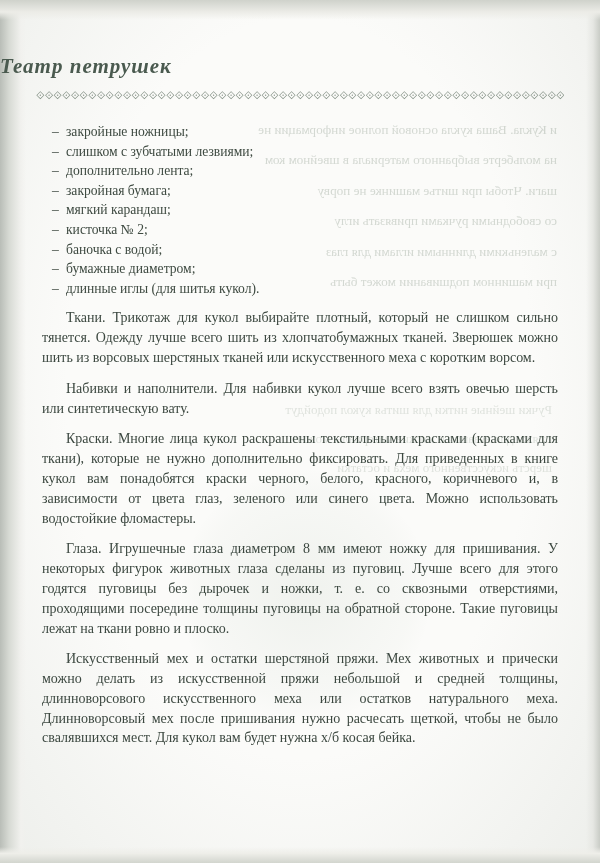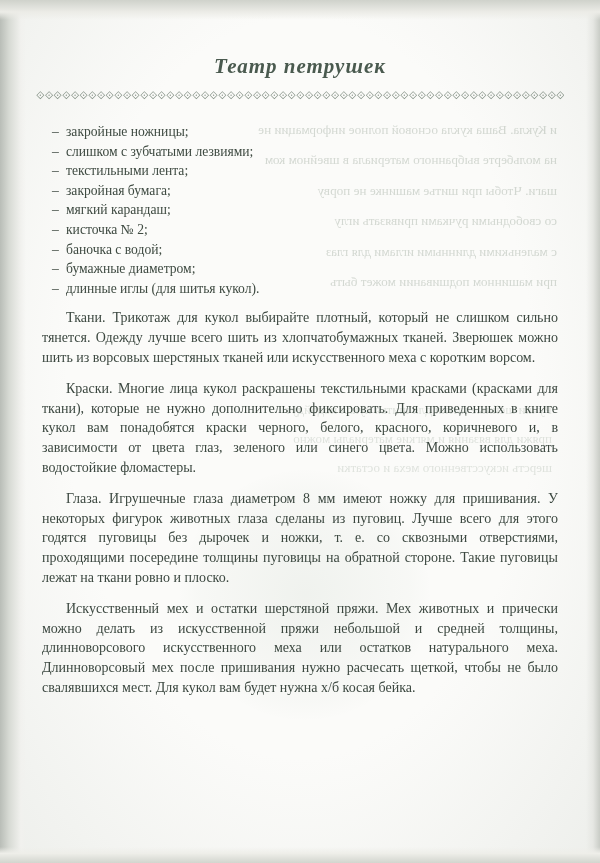--- a/index.html
+++ b/index.html
@@ -106,21 +106,20 @@
   .content {
     position: relative;
     z-index: 5;
     padding: 0;
   }
   .title {
     position: absolute;
     top: 54px;
     left: 0;
     width: 600px;
-    text-align: center;
     font-family: "Liberation Serif", serif;
     font-style: italic;
     font-weight: bold;
     font-size: 21px;
     letter-spacing: 1px;
     color: #4a5a4f;
   }
   .ornament {
     position: absolute;
     top: 88px;
@@ -196,30 +195,31 @@
   <div class="content">
 
     <div class="title">Театр петрушек</div>
     <div class="ornament">⟐⟐⟐⟐⟐⟐⟐⟐⟐⟐⟐⟐⟐⟐⟐⟐⟐⟐⟐⟐⟐⟐⟐⟐⟐⟐⟐⟐⟐⟐⟐⟐⟐⟐⟐⟐⟐⟐⟐⟐⟐⟐⟐⟐⟐⟐⟐⟐⟐⟐⟐⟐⟐⟐⟐⟐⟐⟐⟐⟐⟐⟐⟐⟐⟐⟐⟐⟐</div>
 
     <div class="body-col">
 
       <ul class="list">
         <li><span class="dash">–</span><span>закройные ножницы;</span></li>
         <li><span class="dash">–</span><span>слишком с зубчатыми лезвиями;</span></li>
-        <li><span class="dash">–</span><span>текстильными лента;</span></li>
+        <li><span class="dash">–</span><span>дополнительно лента;</span></li>
         <li><span class="dash">–</span><span>закройная бумага;</span></li>
         <li><span class="dash">–</span><span>мягкий карандаш;</span></li>
         <li><span class="dash">–</span><span>кисточка № 2;</span></li>
         <li><span class="dash">–</span><span>баночка с водой;</span></li>
         <li><span class="dash">–</span><span>бумажные диаметром;</span></li>
         <li><span class="dash">–</span><span>длинные иглы (для шитья кукол).</span></li>
       </ul>
 
       <p class="para first">Ткани. Трикотаж для кукол выбирайте плотный, который не слишком сильно тянется. Одежду лучше всего шить из хлопчатобумажных тканей. Зверюшек можно шить из ворсовых шерстяных тканей или искусственного меха с коротким ворсом.</p>
+      <p class="para">Набивки и наполнители. Для набивки кукол лучше всего взять овечью шерсть или синтетическую вату.</p>
       <p class="para">Краски. Многие лица кукол раскрашены текстильными красками (красками для ткани), которые не нужно дополнительно фиксировать. Для приведенных в книге кукол вам понадобятся краски черного, белого, красного, коричневого и, в зависимости от цвета глаз, зеленого или синего цвета. Можно использовать водостойкие фломастеры.</p>
       <p class="para">Глаза. Игрушечные глаза диаметром 8 мм имеют ножку для пришивания. У некоторых фигурок животных глаза сделаны из пуговиц. Лучше всего для этого годятся пуговицы без дырочек и ножки, т. е. со сквозными отверстиями, проходящими посередине толщины пуговицы на обратной стороне. Такие пуговицы лежат на ткани ровно и плоско.</p>
       <p class="para">Искусственный мех и остатки шерстяной пряжи. Мех животных и прически можно делать из искусственной пряжи небольшой и средней толщины, длинноворсового искусственного меха или остатков натурального меха. Длинноворсовый мех после пришивания нужно расчесать щеткой, чтобы не было свалявшихся мест. Для кукол вам будет нужна х/б косая бейка.</p>
 
     </div>
   </div>
 
   <div class="edge-left"></div>
   <div class="edge-right"></div>
   <div class="edge-top"></div>

